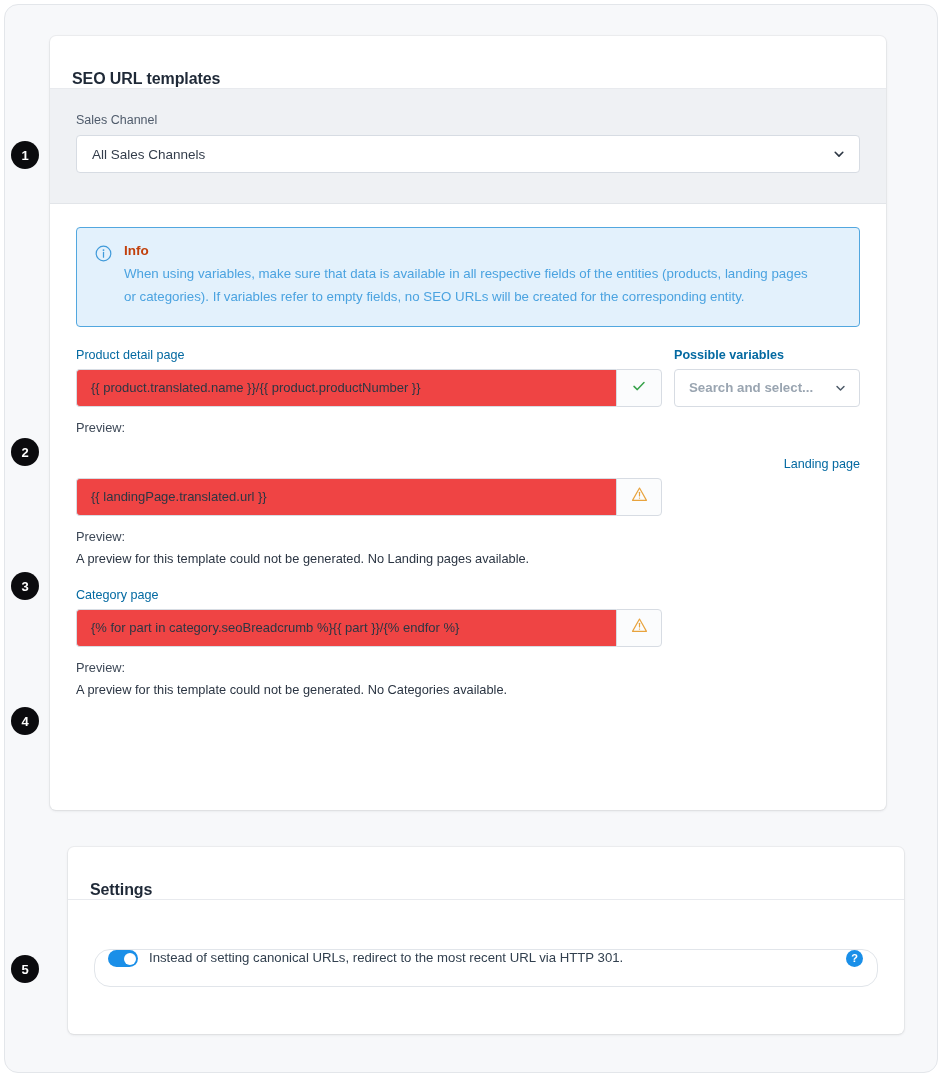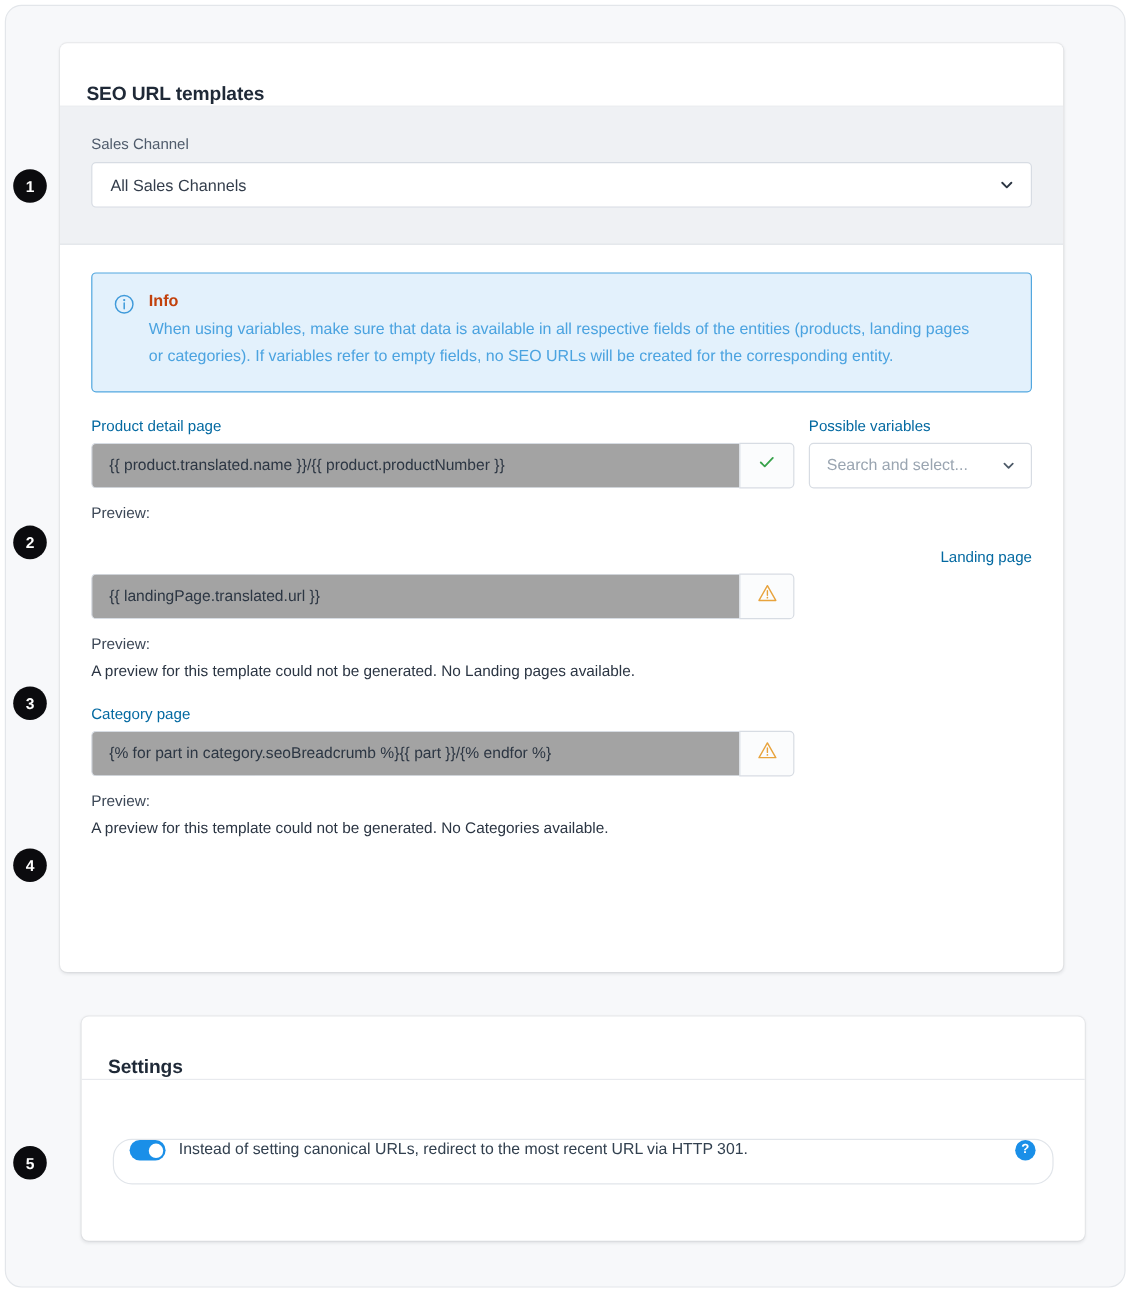--- a/index.html
+++ b/index.html
@@ -123,21 +123,21 @@
     color: #0369a1;
     margin-bottom: 7px;
     display: block;
   }
   .input-group {
     display: flex;
     align-items: stretch;
   }
   .tpl-input {
     height: 38px;
-    background: #a3a3a3;
+    background: #ef4444;
     border: 1px solid #d7dce3;
     border-right: none;
     border-radius: 4px 0 0 4px;
     display: flex;
     align-items: center;
     padding: 0 14px;
     font-size: 13px;
     color: #2c3643;
     overflow: hidden;
     white-space: nowrap;
@@ -283,21 +283,21 @@
             <div class="tpl-input" style="width:540px;">{{ product.translated.name }}/{{ product.productNumber }}</div>
             <div class="status-box">
               <span>
                 <svg width="16" height="16" viewBox="0 0 16 16" aria-hidden="true">
                   <path d="M3 8.4 L6.3 11.6 L13 4.6" fill="none" stroke="#37a24a" stroke-width="1.5" stroke-linecap="round" stroke-linejoin="round"></path>
                 </svg>
               </span>
             </div>
           </div>
         </div>
-        <div style="width:198px; margin-left:12px;">
+        <div style="width:198px; margin-left:12px;font-weight:bold;">
           <span class="tpl-label">Possible variables</span>
           <div class="var-select">
             <span>Search and select...</span>
             <span class="chev">
               <svg width="11" height="11" viewBox="0 0 12 12" aria-hidden="true">
                 <path d="M2.2 4.3 L6 8.1 L9.8 4.3" fill="none" stroke="#4d5a68" stroke-width="1.6" stroke-linecap="round" stroke-linejoin="round"></path>
               </svg>
             </span>
           </div>
         </div>

